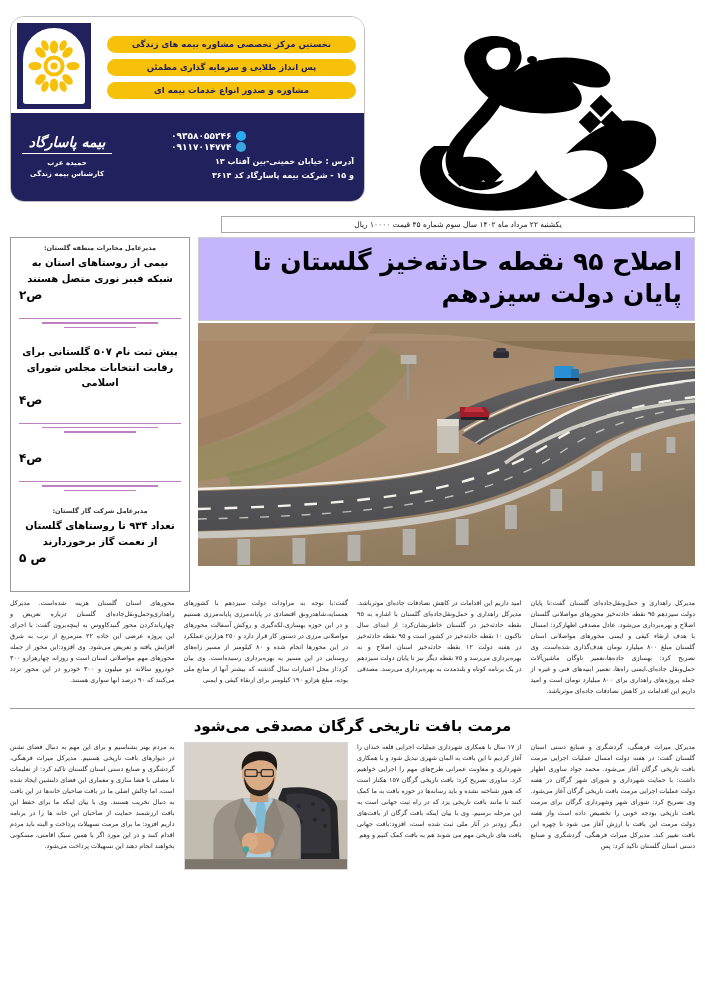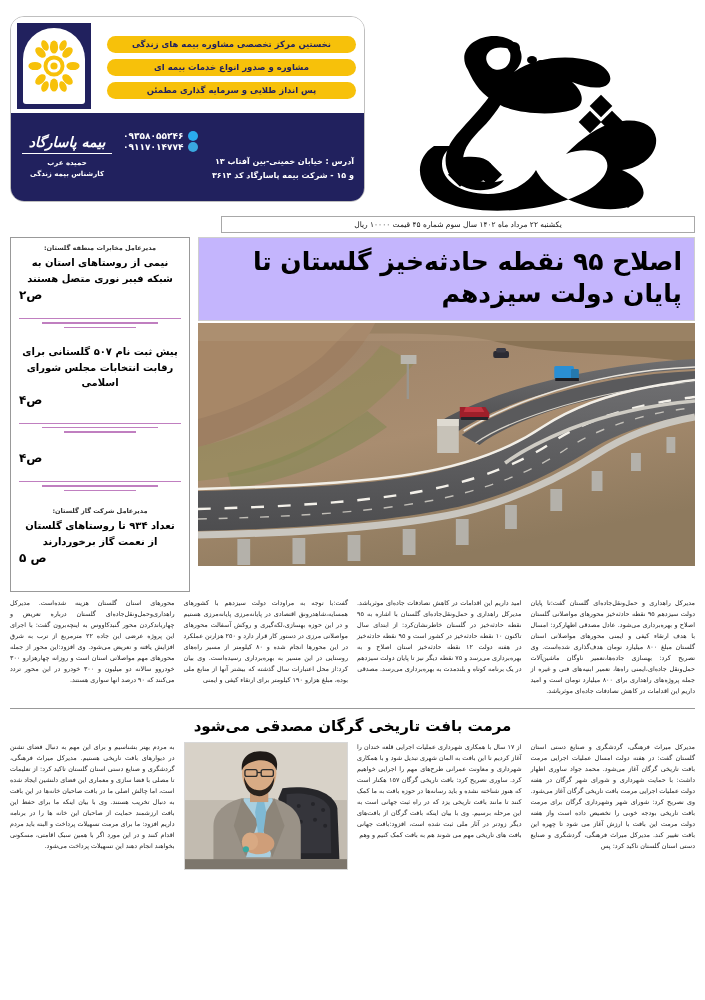--- a/index.html
+++ b/index.html
@@ -129,20 +129,21 @@
   }
   .phone-row {
     display: flex;
     flex-direction: row-reverse;
     align-items: center;
     justify-content: flex-end;
     gap: 5px;
     font-size: 9px;
     font-weight: bold;
     direction: ltr;
+    margin-left: 48px;
   }
   .msg-icon {
     width: 10px; height: 10px; border-radius: 50%;
     display: inline-block; flex: 0 0 10px;
   }
   .msg-icon.telegram { background: #2aabee; }
   .msg-icon.whatsapp { background: #3aa8e0; }
   .ad-address { font-size: 8px; font-weight: bold; line-height: 1.55; margin-top: 3px; text-align: right;}
 
   
@@ -336,22 +337,22 @@
 
           <rect x="236" y="174" width="13" height="13" transform="rotate(45 242 180)"></rect>
         </g>
       </svg>
     </div>
 
     <div class="ad-card">
       <div class="ad-top">
         <div class="ad-slogans">
           <div class="slogan">نخستین مرکز تخصصی مشاوره بیمه های زندگی</div>
+          <div class="slogan">پس انداز طلایی و سرمایه گذاری مطمئن</div>
           <div class="slogan">مشاوره و صدور انواع خدمات بیمه ای</div>
-          <div class="slogan">پس انداز طلایی و سرمایه گذاری مطمئن</div>
         </div>
         <div class="ad-logo-box">
           <div class="logo-arch">
             <svg width="52" height="52" viewBox="0 0 52 52">
               <g fill="#f7c10a">
                 <g>
                   <ellipse cx="26" cy="7" rx="4.1" ry="6.6"></ellipse>
                   <ellipse cx="26" cy="45" rx="4.1" ry="6.6"></ellipse>
                   <ellipse cx="7" cy="26" rx="6.6" ry="4.1"></ellipse>
                   <ellipse cx="45" cy="26" rx="6.6" ry="4.1"></ellipse>

